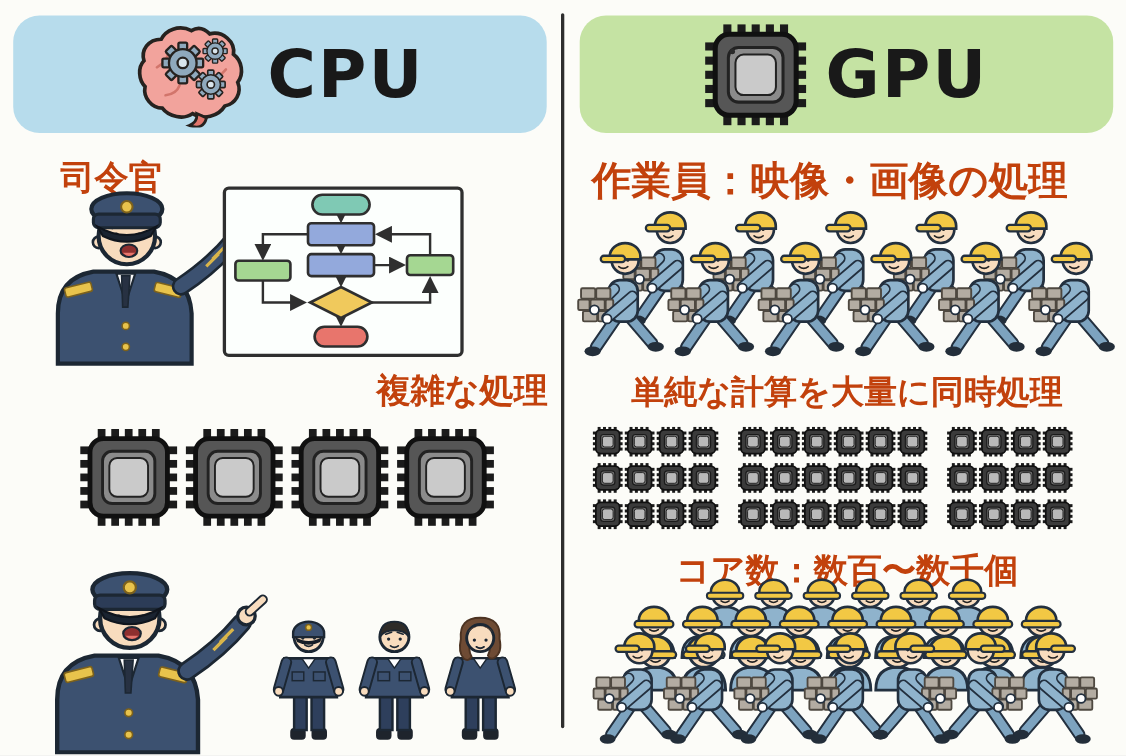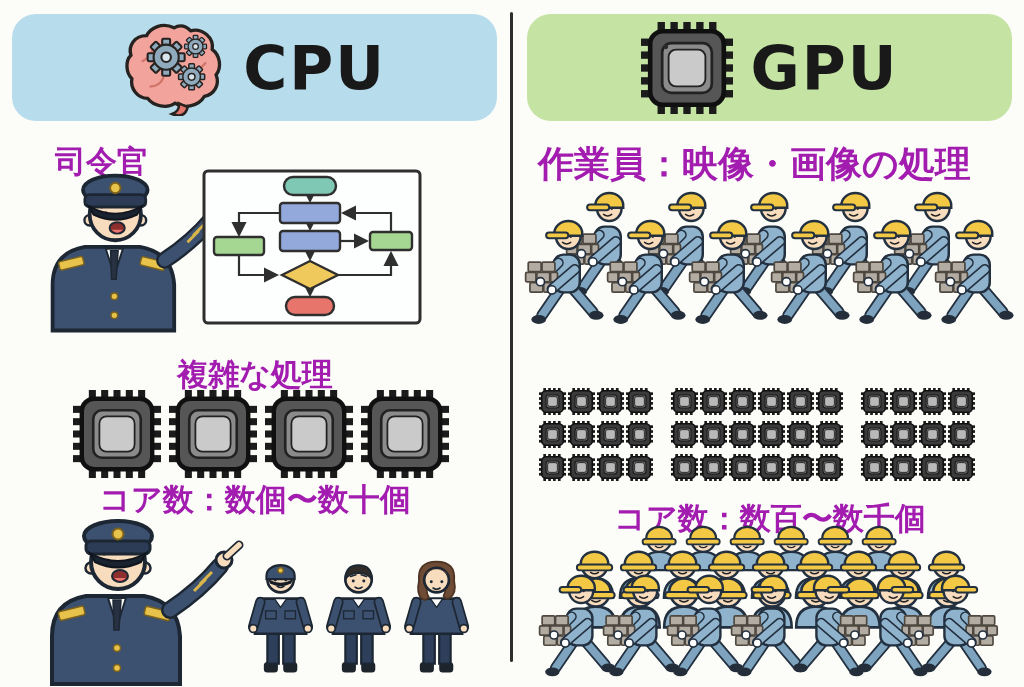--- a/index.html
+++ b/index.html
@@ -11,21 +11,21 @@
   .defs-svg{position:absolute;width:0;height:0;overflow:hidden;}
   .header{
     position:absolute;top:14px;width:485px;height:107px;border-radius:24px;
     display:flex;align-items:center;justify-content:center;gap:18px;
   }
   .header.cpu{left:12px;background:var(--cpu_header_bg,#b7dcec);}
   .header.gpu{left:527px;background:var(--gpu_header_bg,#c5e3a3);}
   .hdr-icon{flex:0 0 auto;}
   .hdr-title{font-size:60px;font-weight:800;letter-spacing:2px;color:#191919;line-height:1;}
   .divider{position:absolute;left:510px;top:12px;width:3px;height:650px;background:#2e2e2e;border-radius:2px;}
-  .lbl{position:absolute;font-weight:700;white-space:nowrap;color:#a21caf;}
+  .lbl{position:absolute;font-weight:700;white-space:nowrap;color:#c2410c;}
   .lbl.start{text-align:left;}
   .lbl.centered{text-align:center;}
   .illus{position:absolute;}
 </style>
 </head>
 <body>
 
 <div class="canvas">
 
   <svg class="defs-svg" aria-hidden="true">
@@ -279,30 +279,29 @@
       <rect x="80" y="6" width="52" height="18" rx="9" fill="#7fc9b4" stroke="#2f2f2f" stroke-width="2.4"></rect>
       <rect x="76" y="32" width="60" height="20" rx="3" fill="#93a9dc" stroke="#2f2f2f" stroke-width="2.4"></rect>
       <rect x="76" y="60" width="60" height="20" rx="3" fill="#93a9dc" stroke="#2f2f2f" stroke-width="2.4"></rect>
       <rect x="10" y="66" width="50" height="18" rx="3" fill="#a5d792" stroke="#2f2f2f" stroke-width="2.4"></rect>
       <rect x="166" y="61" width="42" height="18" rx="3" fill="#a5d792" stroke="#2f2f2f" stroke-width="2.4"></rect>
       <polygon points="78,104 106,90 134,104 106,118" fill="#f0c95c" stroke="#2f2f2f" stroke-width="2.4"></polygon>
       <rect x="82" y="126" width="48" height="18" rx="9" fill="#e8756c" stroke="#2f2f2f" stroke-width="2.4"></rect>
     </g>
   </svg>
 
-  <div class="lbl centered" style="left:12px;top:354px;width:486px;font-size:31px;">複雑な処理</div>
+  <div class="lbl centered" style="left:12px;top:334px;width:486px;font-size:31px;text-align:right;">複雑な処理</div>
 
   <svg class="illus" id="cpu-chip-row" style="left:65px;top:388px;" width="390" height="92" viewBox="0 0 390 92">
       <use href="#sym-chip" transform="translate(8,2) scale(0.88)"></use>
       <use href="#sym-chip" transform="translate(104,2) scale(0.88)"></use>
       <use href="#sym-chip" transform="translate(200,2) scale(0.88)"></use>
       <use href="#sym-chip" transform="translate(296,2) scale(0.88)"></use>
     </svg>
 
-  <div class="lbl centered" style="left:12px;top:479px;width:486px;font-size:31px;">コア数：数個〜数十個</div>
 
   <svg class="illus" style="left:24px;top:518px;" width="460" height="168" viewBox="0 0 460 168">
     <use href="#sym-commander" transform="translate(0,-4)"></use>
     <use href="#sym-staff-cap" transform="translate(224,26) scale(0.88)"></use>
     <use href="#sym-staff-man" transform="translate(302,26) scale(0.88)"></use>
     <use href="#sym-staff-woman" transform="translate(380,26) scale(0.88)"></use>
   </svg>
 
   <div class="divider"></div>
 
@@ -323,20 +322,21 @@
       <use href="#sym-worker" transform="translate(289,0) scale(0.82)"></use>
       <use href="#sym-worker" transform="translate(371,0) scale(0.82)"></use>
       <use href="#sym-worker" transform="translate(2,28) scale(0.82)"></use>
       <use href="#sym-worker" transform="translate(84,28) scale(0.82)"></use>
       <use href="#sym-worker" transform="translate(166,28) scale(0.82)"></use>
       <use href="#sym-worker" transform="translate(248,28) scale(0.82)"></use>
       <use href="#sym-worker" transform="translate(330,28) scale(0.82)"></use>
       <use href="#sym-worker" transform="translate(412,28) scale(0.82)"></use>
     </svg>
 
+  <div class="lbl centered" style="left:527px;top:336px;width:486px;font-size:30px;">単純な計算を大量に同時処理</div>
 
   <svg class="illus" id="gpu-chip-grid" style="left:537px;top:388px;" width="470" height="94" viewBox="0 0 470 94">
       <use href="#sym-chip-small" transform="translate(2,0) scale(0.27)"></use>
       <use href="#sym-chip-small" transform="translate(31,0) scale(0.27)"></use>
       <use href="#sym-chip-small" transform="translate(60,0) scale(0.27)"></use>
       <use href="#sym-chip-small" transform="translate(89,0) scale(0.27)"></use>
       <use href="#sym-chip-small" transform="translate(134,0) scale(0.27)"></use>
       <use href="#sym-chip-small" transform="translate(163,0) scale(0.27)"></use>
       <use href="#sym-chip-small" transform="translate(192,0) scale(0.27)"></use>
       <use href="#sym-chip-small" transform="translate(221,0) scale(0.27)"></use>

